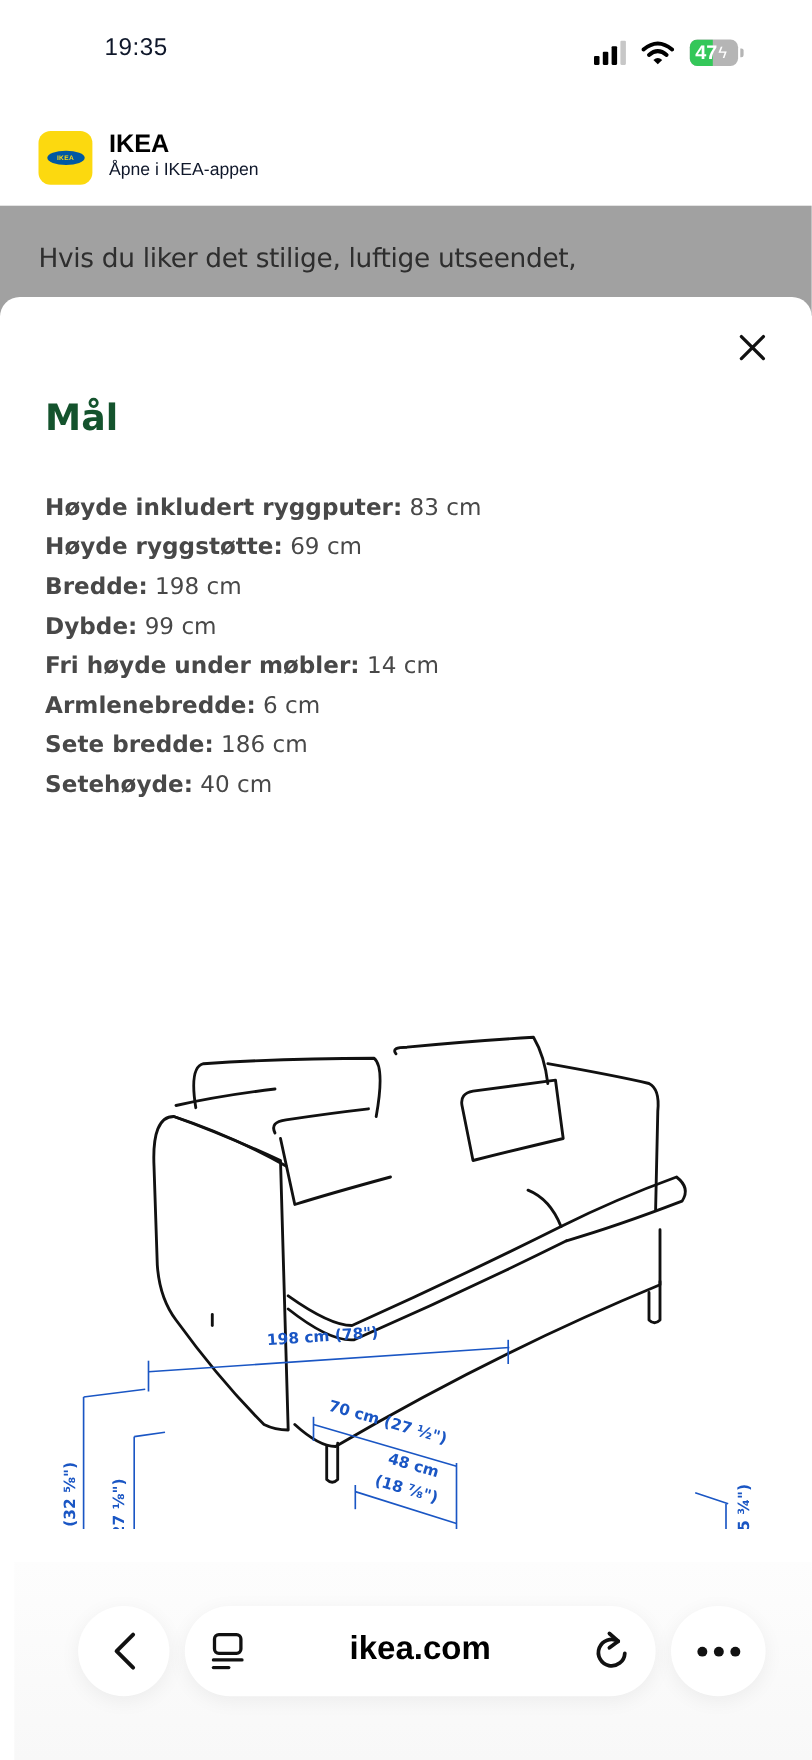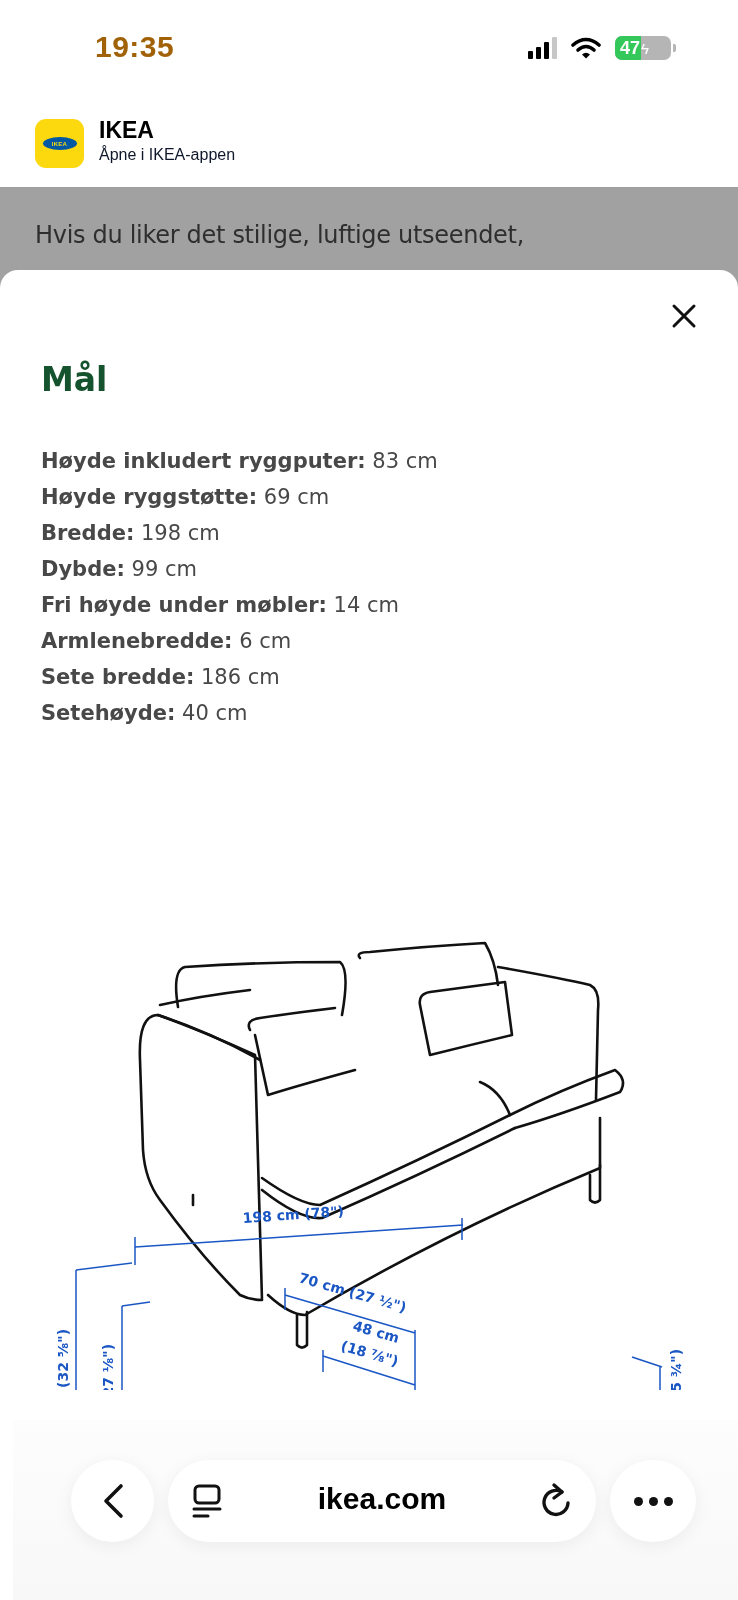--- a/index.html
+++ b/index.html
@@ -1,26 +1,26 @@
 <!DOCTYPE html>
 <html><head>
 <meta charset="utf-8">
 <style>
   * { box-sizing: border-box; margin: 0; padding: 0; }
   html, body { width: 738px; height: 1600px; overflow: hidden; background: #fff; }
   body { position: relative; font-family: "Liberation Sans", sans-serif; color: #111; }
 
   
   .status-bar { position: absolute; left: 0; top: 0; width: 738px; height: 100px; background: #fff; }
-  .status-time { position: absolute; left: 95px; top: 30px; font-size: 30px; font-weight: bold; letter-spacing: 0.5px; color: #a16207; }
+  .status-time { position: absolute; left: 95px; top: 30px; font-size: 22px; font-weight: normal; letter-spacing: 0.5px; color: #0f172a; }
   .status-right { position: absolute; right: 62px; top: 36px; display: flex; align-items: center; gap: 14px; }
   .signal { display: flex; align-items: flex-end; gap: 3px; height: 22px; }
   .signal span { display: block; width: 5px; background: #000; border-radius: 1px; }
   .signal span.dim { background: #c7c7c7; }
-  .battery { position: relative; width: 56px; height: 24px; border-radius: 7px; background: #b5b5b5; overflow: hidden; display: flex; align-items: center; }
+  .battery { position: relative; width: 44px; height: 24px; border-radius: 7px; background: #b5b5b5; overflow: hidden; display: flex; align-items: center; }
   .battery .fill { position: absolute; left: 0; top: 0; bottom: 0; width: 47%; background: #34c759; }
   .battery .txt { position: relative; z-index: 1; font-size: 18px; font-weight: bold; color: #fff; padding-left: 5px; }
   .battery .bolt { position: relative; z-index: 1; font-size: 15px; color: #fff; margin-left: 1px; }
   .battery-tip { width: 3px; height: 8px; background: #b5b5b5; border-radius: 0 2px 2px 0; margin-left: -12px; }
 
   
   .app-banner { position: absolute; left: 0; top: 100px; width: 610px; height: 87px; background: #fff; }
   .app-icon { position: absolute; left: 35px; top: 19px; width: 49px; height: 49px; border-radius: 11px; background: #fcd90f; display: flex; align-items: center; justify-content: center; }
   .app-icon .logo { width: 34px; height: 13px; background: #0058a3; border-radius: 50% / 50%; display: flex; align-items: center; justify-content: center; }
   .app-icon .logo span { font-size: 6px; font-weight: bold; color: #fcd90f; letter-spacing: 0.3px; }

